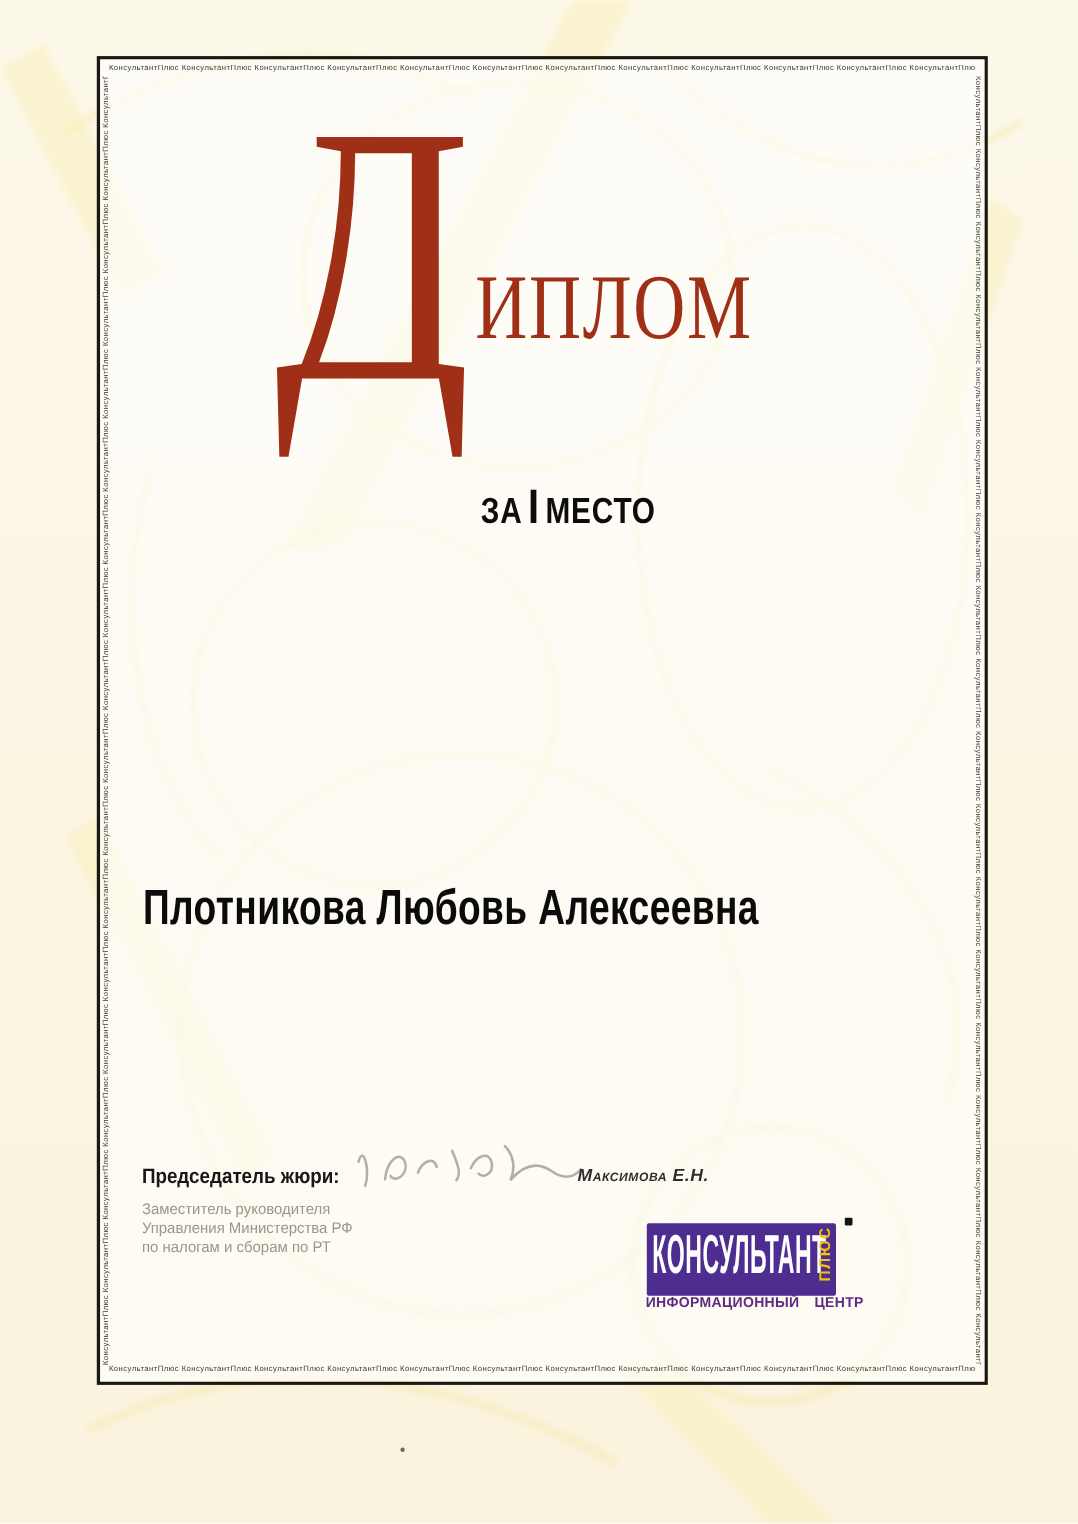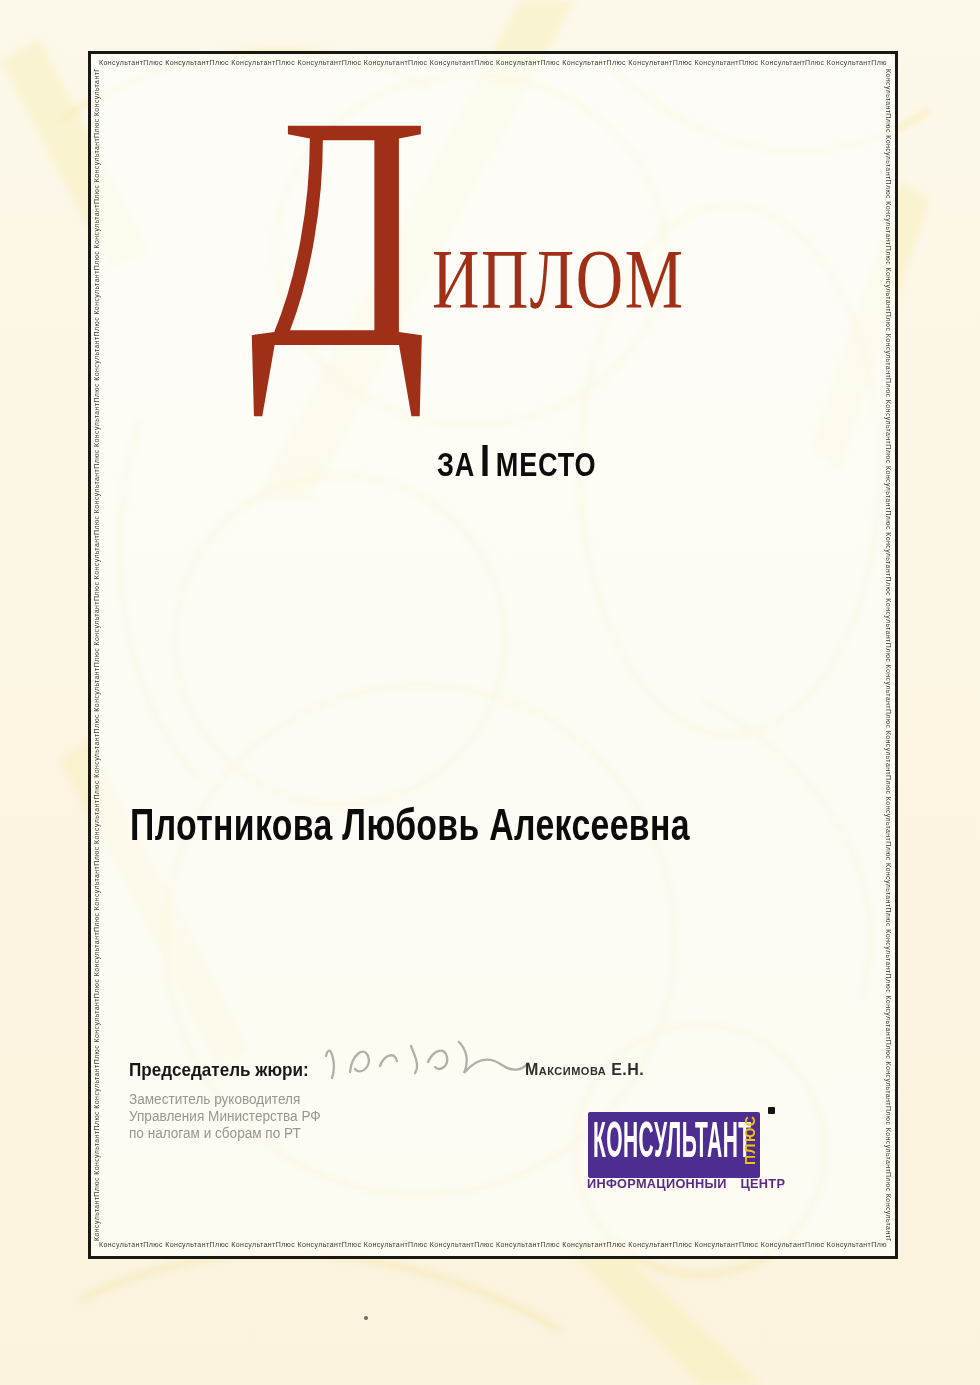--- a/index.html
+++ b/index.html
@@ -54,21 +54,21 @@
     left:129px;top:1059px;font-size:19px;font-weight:bold;color:#171717;
     transform:scaleX(.9);transform-origin:left top;white-space:nowrap;
   }
   .jury-details{
     left:129px;top:1091px;font-size:14px;line-height:17px;color:#98968e;
     transform:scaleX(.97);transform-origin:left top;
   }
   .signature{left:316px;top:1022px;width:220px;height:66px;}
   .signer{
     left:525px;top:1061px;font-size:16px;font-weight:bold;color:#2e2e2e;
-    font-variant:small-caps;letter-spacing:.5px;white-space:nowrap;
+    font-variant:small-caps;letter-spacing:.5px;white-space:nowrap;font-style:italic;
   }
   
   .logo-box{
     left:588px;top:1112px;width:172px;height:66px;background:#4e2d91;
     border-radius:2px;overflow:hidden;
   }
   .logo-brand{
     position:absolute;left:5px;top:0;font-size:50px;line-height:56px;font-weight:bold;
     color:#ffffff;letter-spacing:1px;white-space:nowrap;
     transform:scaleX(.42);transform-origin:left top;

